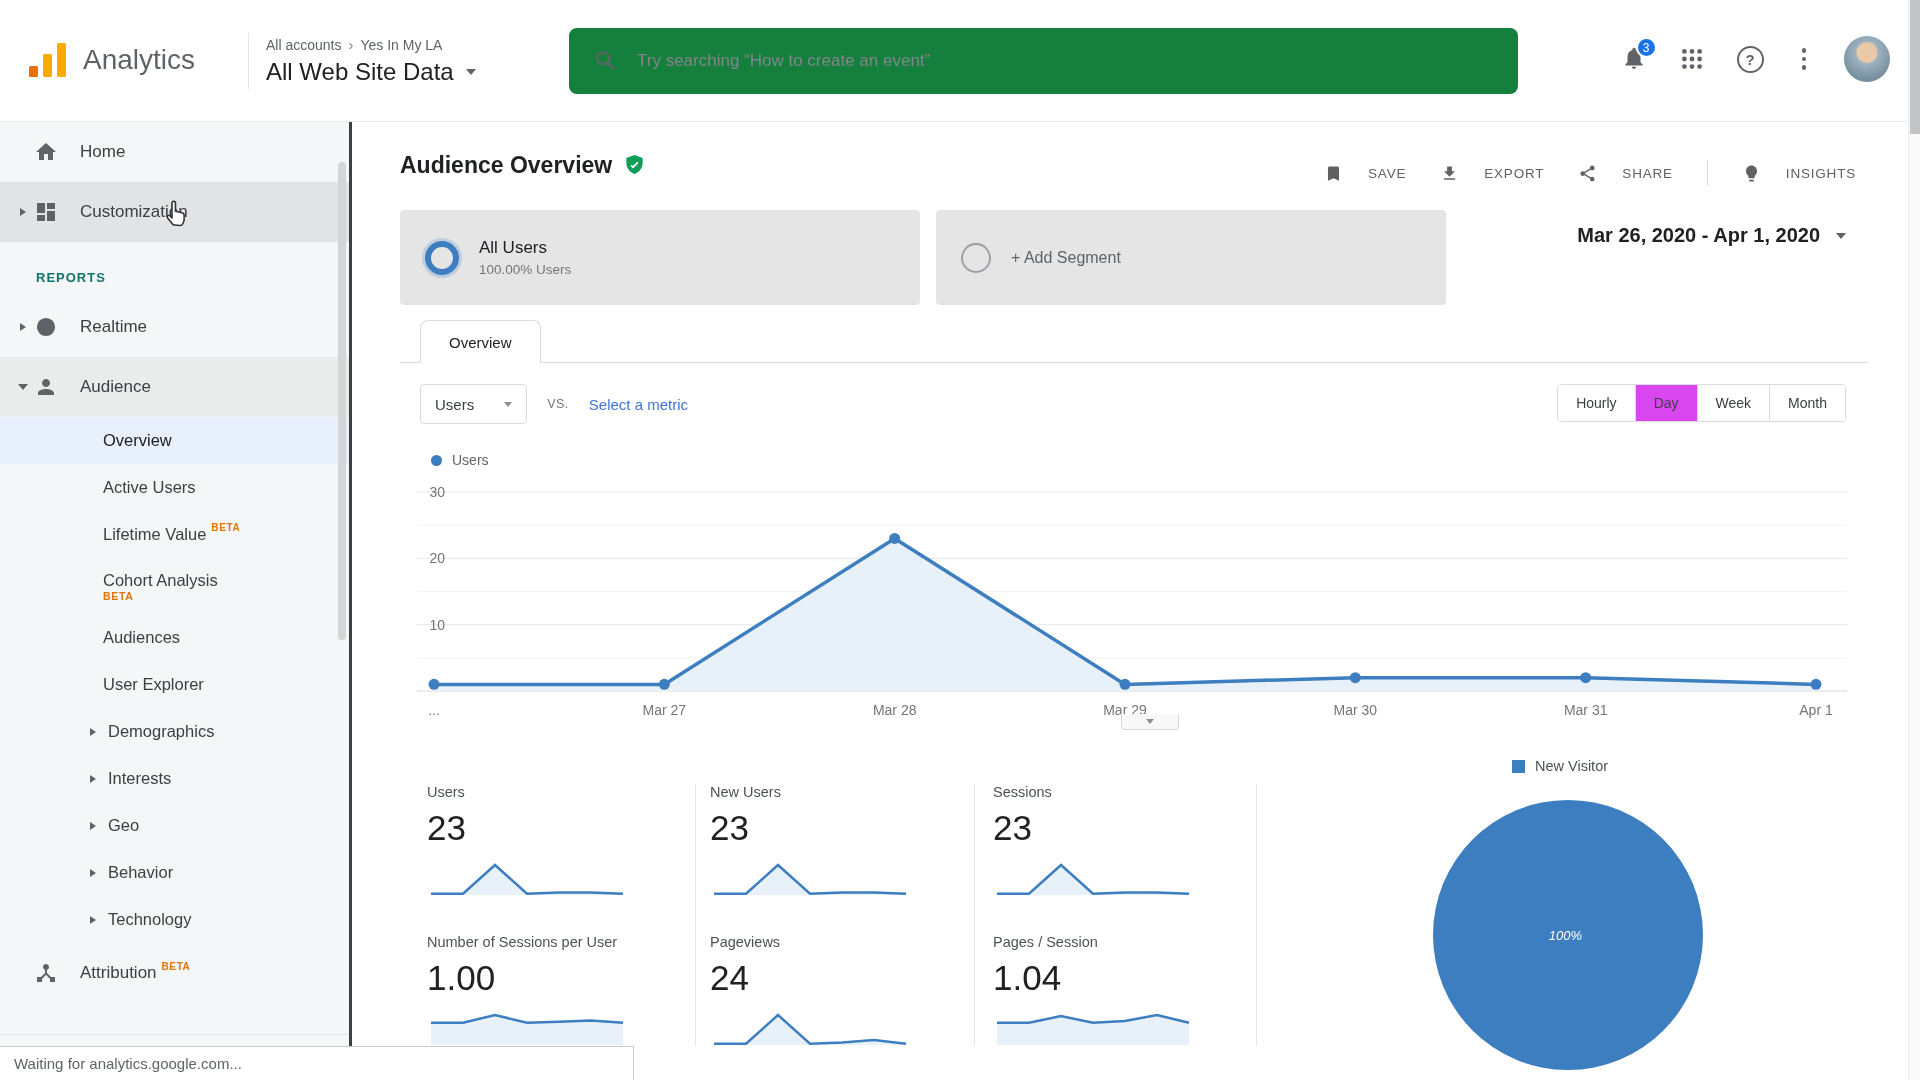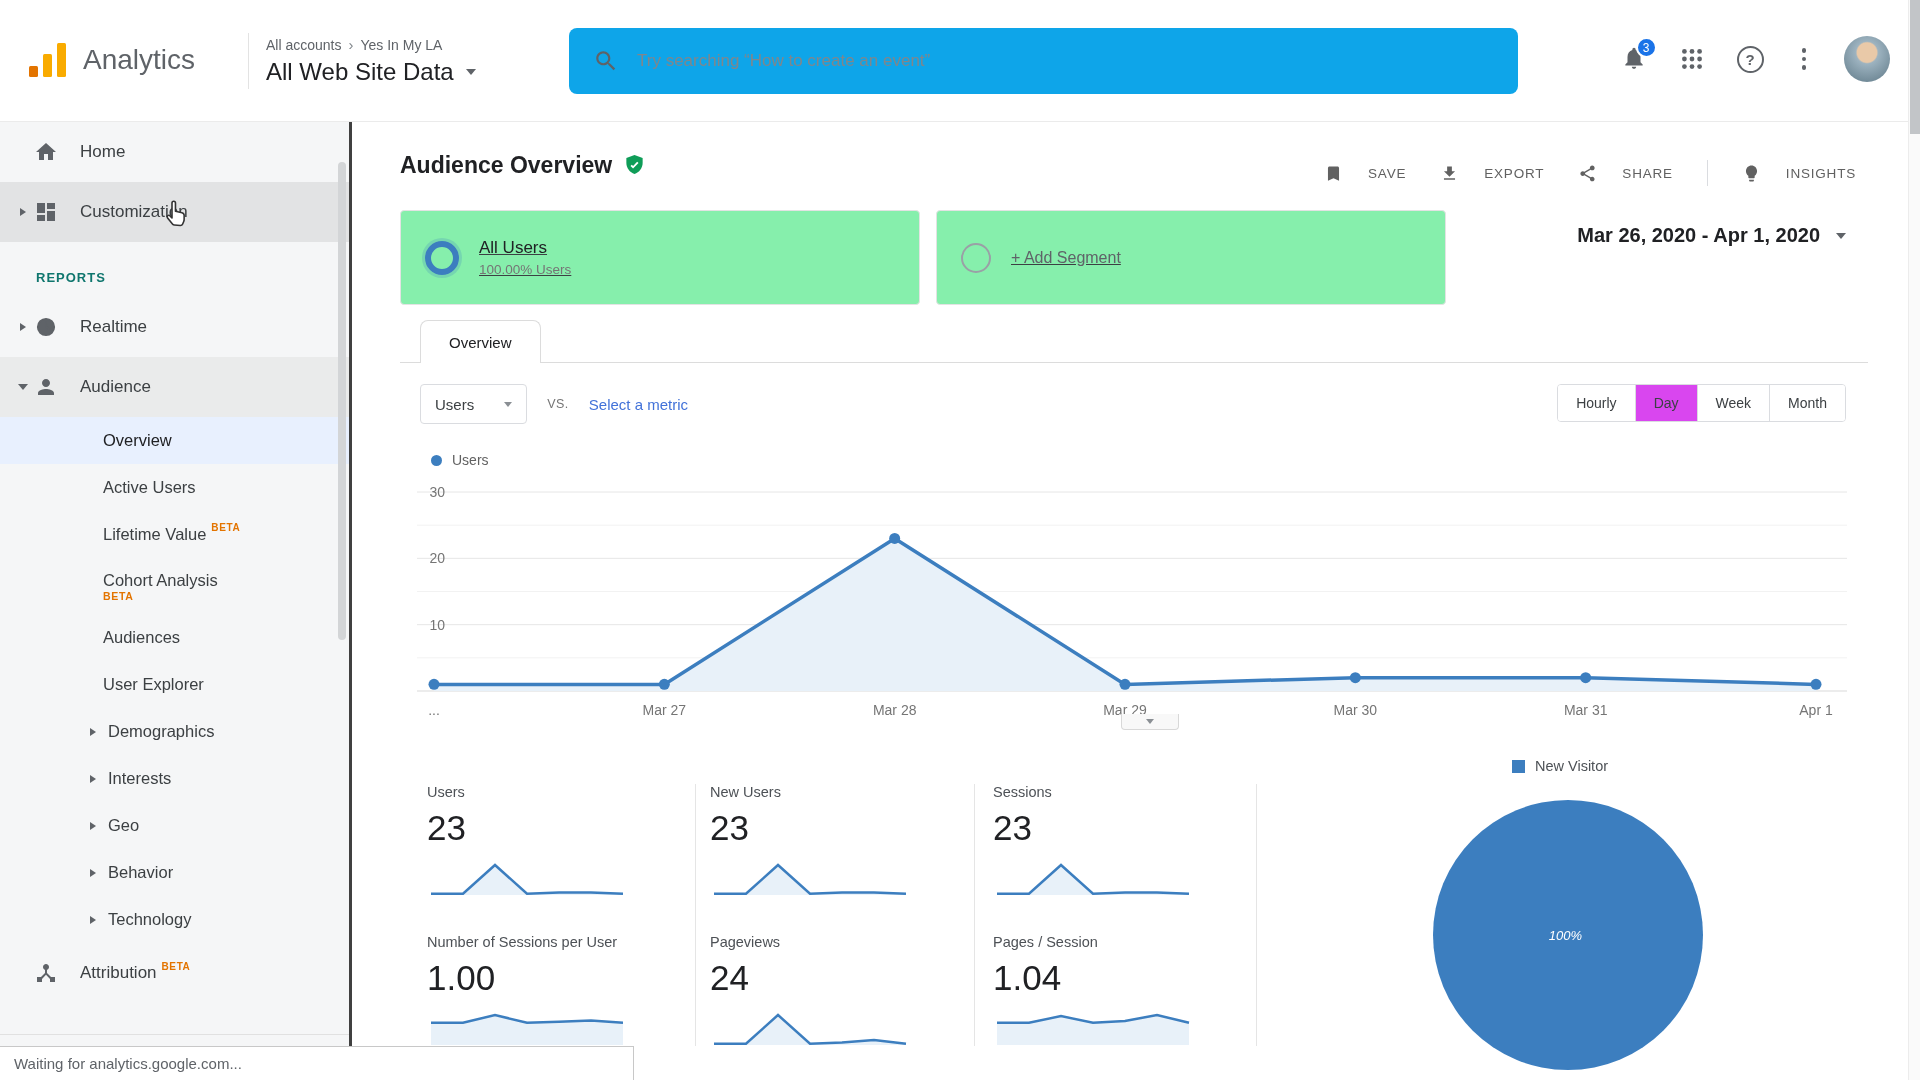--- a/index.html
+++ b/index.html
@@ -14,21 +14,21 @@
   header { position:absolute; top:0; left:0; right:0; height:122px; background:#fff;
            border-bottom:1px solid #ebebeb; z-index:5; }
   .logo { position:absolute; left:26px; top:38px; display:flex; align-items:center; gap:13px; }
   .logo-text { font-size:28px; color:#5f6368; }
   .h-divider { position:absolute; left:248px; top:33px; width:1px; height:56px; background:#e3e3e3; }
   .property { position:absolute; left:266px; top:36px; }
   .crumbs { font-size:14px; color:#5f6368; display:flex; align-items:center; gap:7px; }
   .crumb-sep { color:#80868b; font-size:15px; }
   .view-row { margin-top:5px; font-size:24px; color:#202124; display:flex; align-items:center; gap:12px; cursor:default; }
   .search { position:absolute; left:569px; top:28px; width:949px; height:66px; border-radius:8px;
-            background:#0ea5e9; display:flex; align-items:center; padding:0 24px; gap:18px; }
+            background:#15803d; display:flex; align-items:center; padding:0 24px; gap:18px; }
   .search input { flex:1; border:none; outline:none; background:transparent; font-size:17px; color:#202124;
                   font-family:inherit; }
   .search input::placeholder { color:#80868b; }
   .h-icons { position:absolute; right:30px; top:36px; display:flex; align-items:center; gap:32px; }
   .bell-wrap { position:relative; width:26px; height:28px; }
   .badge { position:absolute; top:-8px; right:-10px; min-width:21px; height:21px; border-radius:50%;
            background:var(--accent-blue); border:2px solid #fff; color:#fff; font-size:12px;
            display:flex; align-items:center; justify-content:center; }
   .help { width:27px; height:27px; border-radius:50%; border:2px solid #5f6368; color:#5f6368;
           display:flex; align-items:center; justify-content:center; font-size:15px; font-weight:bold; }
@@ -71,22 +71,22 @@
   
   main { position:absolute; left:375px; top:122px; right:12px; bottom:0; background:#fff; overflow:hidden; }
   .page-title { position:absolute; left:25px; top:30px; display:flex; align-items:center; gap:11px;
                 font-size:23px; color:#202124;font-weight:bold; }
   .actions { position:absolute; right:52px; top:38px; display:flex; align-items:center; gap:34px; }
   .action { display:flex; align-items:center; gap:25px; font-size:13.5px; letter-spacing:.8px; color:#616161; }
   .action svg { fill:#616161; }
   .a-div { width:1px; height:26px; background:#dadce0; }
 
   .segments { position:absolute; left:25px; top:88px; display:flex; gap:16px; }
-  .seg-card { width:520px; height:95px; border:1px solid #e3e3e3; border-radius:4px; background:#86efac;
-              display:flex; align-items:center; padding-left:24px; gap:20px;text-decoration:underline; }
+  .seg-card { width:520px; height:95px; border:1px solid #e3e3e3; border-radius:4px; background:#e5e5e5;
+              display:flex; align-items:center; padding-left:24px; gap:20px; }
   .seg-card.add { width:510px; }
   .ring { width:34px; height:34px; border-radius:50%; border:6px solid var(--chart-blue);
           box-shadow:0 0 0 3px rgba(60,126,191,.22); }
   .ring-gray { width:30px; height:30px; border-radius:50%; border:2px solid #9aa0a6; }
   .seg-name { font-size:17px; color:#202124; }
   .seg-detail { font-size:13.5px; color:#757575; margin-top:4px; }
   .add-label { font-size:16px; color:#5f6368; }
 
   .date-range { position:absolute; right:62px; top:102px; display:flex; align-items:center; gap:16px;
                 font-size:20px; font-weight:bold; color:#202124; }

